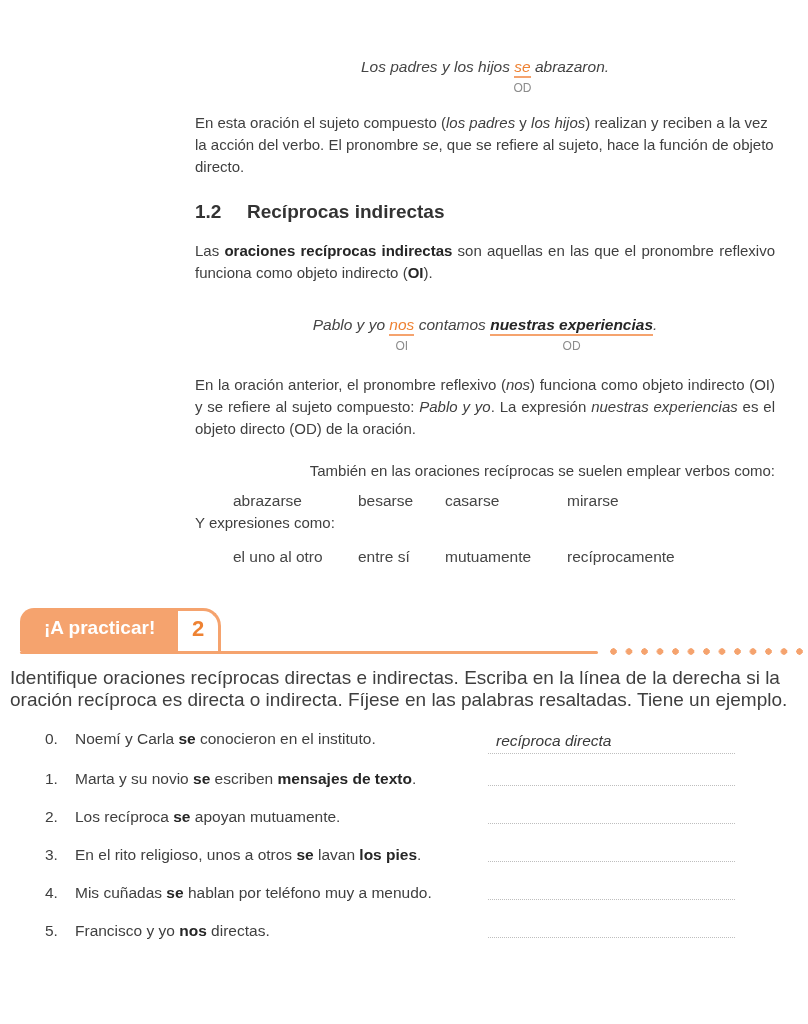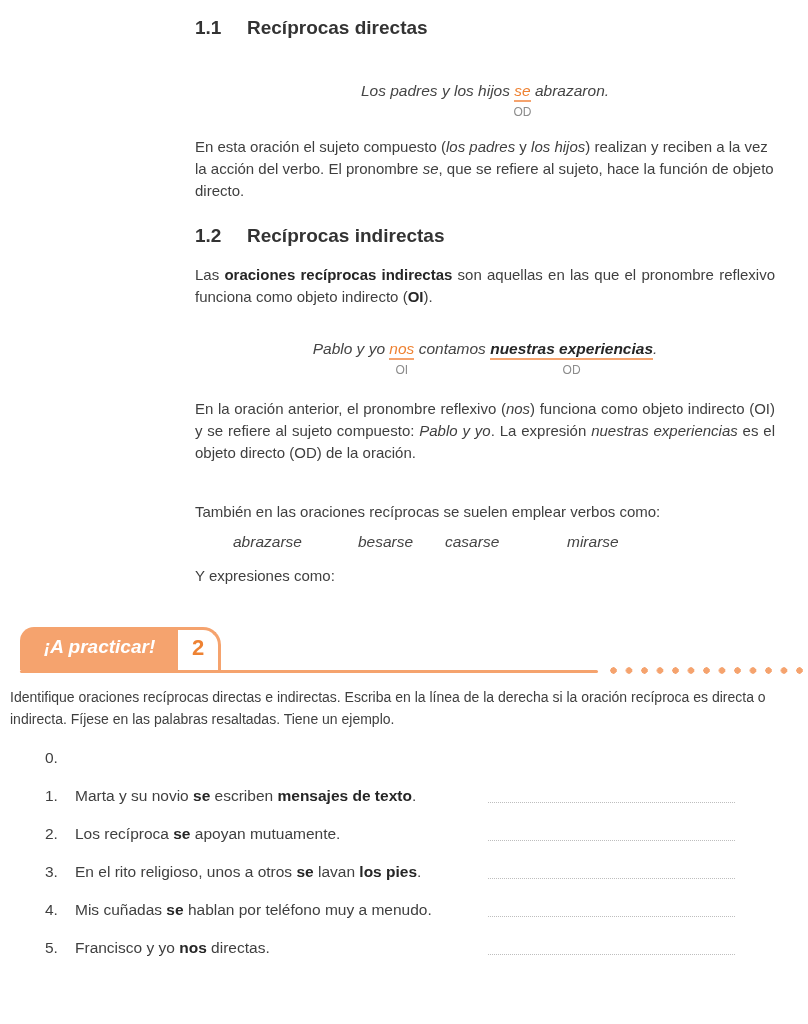--- a/index.html
+++ b/index.html
@@ -32,71 +32,68 @@
   .b{font-weight:700;color:var(--bold);}
   .i{font-style:italic;}
   .hl{color:var(--accent-strong);}
   .ul{border-bottom:2px solid var(--accent);padding-bottom:1px;}
   .labeled{position:relative;display:inline-block;}
   .word-label{
     position:absolute;top:100%;left:50%;transform:translateX(-50%);
     margin-top:3px;font-size:12px;line-height:14px;color:var(--muted);
     font-style:normal;font-weight:400;border:none;
   }
-  .lead-in{margin-top:37px;}
+  .lead-in{margin-top:20px;text-align:right;}
   .word-row{
     display:grid;grid-template-columns:125px 87px 122px 1fr;
-    padding-left:38px;margin-top:8px;font-style:italic;color:#454545;font-size:15.5px;
+    padding-left:38px;margin-top:8px;color:#454545;font-size:15.5px;
   }
   .word-row.expr{margin-top:12px;}
-  .expr-intro{margin-top:12px;}
+  .expr-intro{}
   
   .banner{position:relative;height:46px;margin-top:40px;}
   .badge{position:absolute;left:10px;top:0;display:flex;align-items:stretch;height:43px;}
   .badge-label{
     background:var(--accent);color:#fff;font-weight:700;font-size:19px;
-    padding:9px 20px 0 24px;border-radius:14px 0 0 0;font-style:italic;
+    padding:9px 20px 0 24px;border-radius:14px 0 0 0;
   }
   .badge-num{
     background:#fff;border:3px solid var(--accent);border-bottom:none;
     border-radius:0 18px 0 0;color:var(--accent-strong);font-weight:700;
     font-size:22px;width:46px;text-align:center;padding-top:7px;
   }
   .banner-line{
     position:absolute;left:10px;top:43px;width:578px;height:3px;
     background:var(--accent);border-radius:2px;
   }
   .banner-dots{
     position:absolute;left:600px;top:40px;width:196px;height:8px;
     background-image:radial-gradient(circle at 3.5px 3.5px,var(--accent) 3px,transparent 3.4px);
     background-size:15.5px 8px;background-repeat:repeat-x;
   }
   
   .practice{padding:0 10px;}
-  .instructions{margin-top:13px;font-size:14px;line-height:22px;}
+  .instructions{margin-top:13px;font-size:19px;line-height:22px;}
   .ex-list{list-style:none;margin:17px 0 0 0;padding:0 63px 0 35px;}
   .ex-row{display:flex;align-items:baseline;margin-bottom:13px;font-size:15.5px;line-height:22px;}
   .ex-num{flex:0 0 18px;}
   .ex-sentence{flex:0 0 413px;margin-left:12px;}
   .ex-answer{
     flex:1;border-bottom:1px dotted var(--rule);
     font-style:italic;color:#3a3a3a;padding:0 0 1px 8px;min-height:19px;
     transform:translateY(2px);
   }
 </style>
 </head>
 <body>
 
 <div class="page">
 
   <div class="grammar">
 
-    <h2 class="sec-heading">
-      <span class="sec-num">1.1</span><span>Recíprocas directas</span>
-    </h2>
 
 
     <div class="example"><span>Los padres y los hijos </span><span class="labeled"><span class="hl ul">se</span><span class="word-label">OD</span></span><span> abrazaron.</span></div>
 
     <p><span>En esta oración el sujeto compuesto (</span><span class="i">los padres</span><span> y </span><span class="i">los hijos</span><span>) realizan y reciben a la vez la acción del verbo. El pronombre </span><span class="i">se</span><span>, que se refiere al sujeto, hace la función de objeto directo.</span></p>
 
     <h2 class="sec-heading second">
       <span class="sec-num">1.2</span><span>Recíprocas indirectas</span>
     </h2>
 
@@ -110,39 +107,47 @@
 
     <div class="word-row">
       <span>abrazarse</span>
       <span>besarse</span>
       <span>casarse</span>
       <span>mirarse</span>
     </div>
 
     <p class="expr-intro">Y expresiones como:</p>
 
+    <div class="word-row expr">
+      <span>el uno al otro</span>
+      <span>entre sí</span>
+      <span>mutuamente</span>
+      <span>recíprocamente</span>
+    </div>
 
   </div>
 
   <div class="practice">
 
     <div class="banner">
       <div class="badge">
         <span class="badge-label">¡A practicar!</span>
         <span class="badge-num">2</span>
       </div>
       <span class="banner-line"></span>
       <span class="banner-dots"></span>
     </div>
 
     <p class="instructions">Identifique oraciones recíprocas directas e indirectas. Escriba en la línea de la derecha si la oración recíproca es directa o indirecta. Fíjese en las palabras resaltadas. Tiene un ejemplo.</p>
 
     <ol class="ex-list">
       <li class="ex-row">
         <span class="ex-num">0.</span>
+        <span class="ex-sentence"><span>Noemí y Carla </span><span class="b">se</span><span> conocieron en el instituto.</span></span>
+        <span class="ex-answer">recíproca directa</span>
       </li>
       <li class="ex-row">
         <span class="ex-num">1.</span>
         <span class="ex-sentence"><span>Marta y su novio </span><span class="b">se</span><span> escriben </span><span class="b">mensajes de texto</span><span>.</span></span>
         <span class="ex-answer"></span>
       </li>
       <li class="ex-row">
         <span class="ex-num">2.</span>
         <span class="ex-sentence"><span>Los recíproca </span><span class="b">se</span><span> apoyan mutuamente.</span></span>
         <span class="ex-answer"></span>

